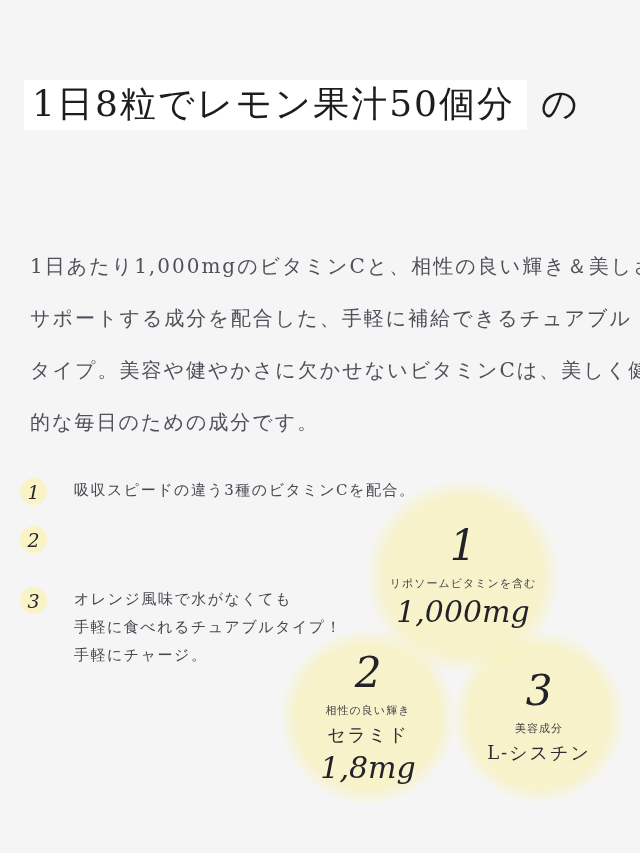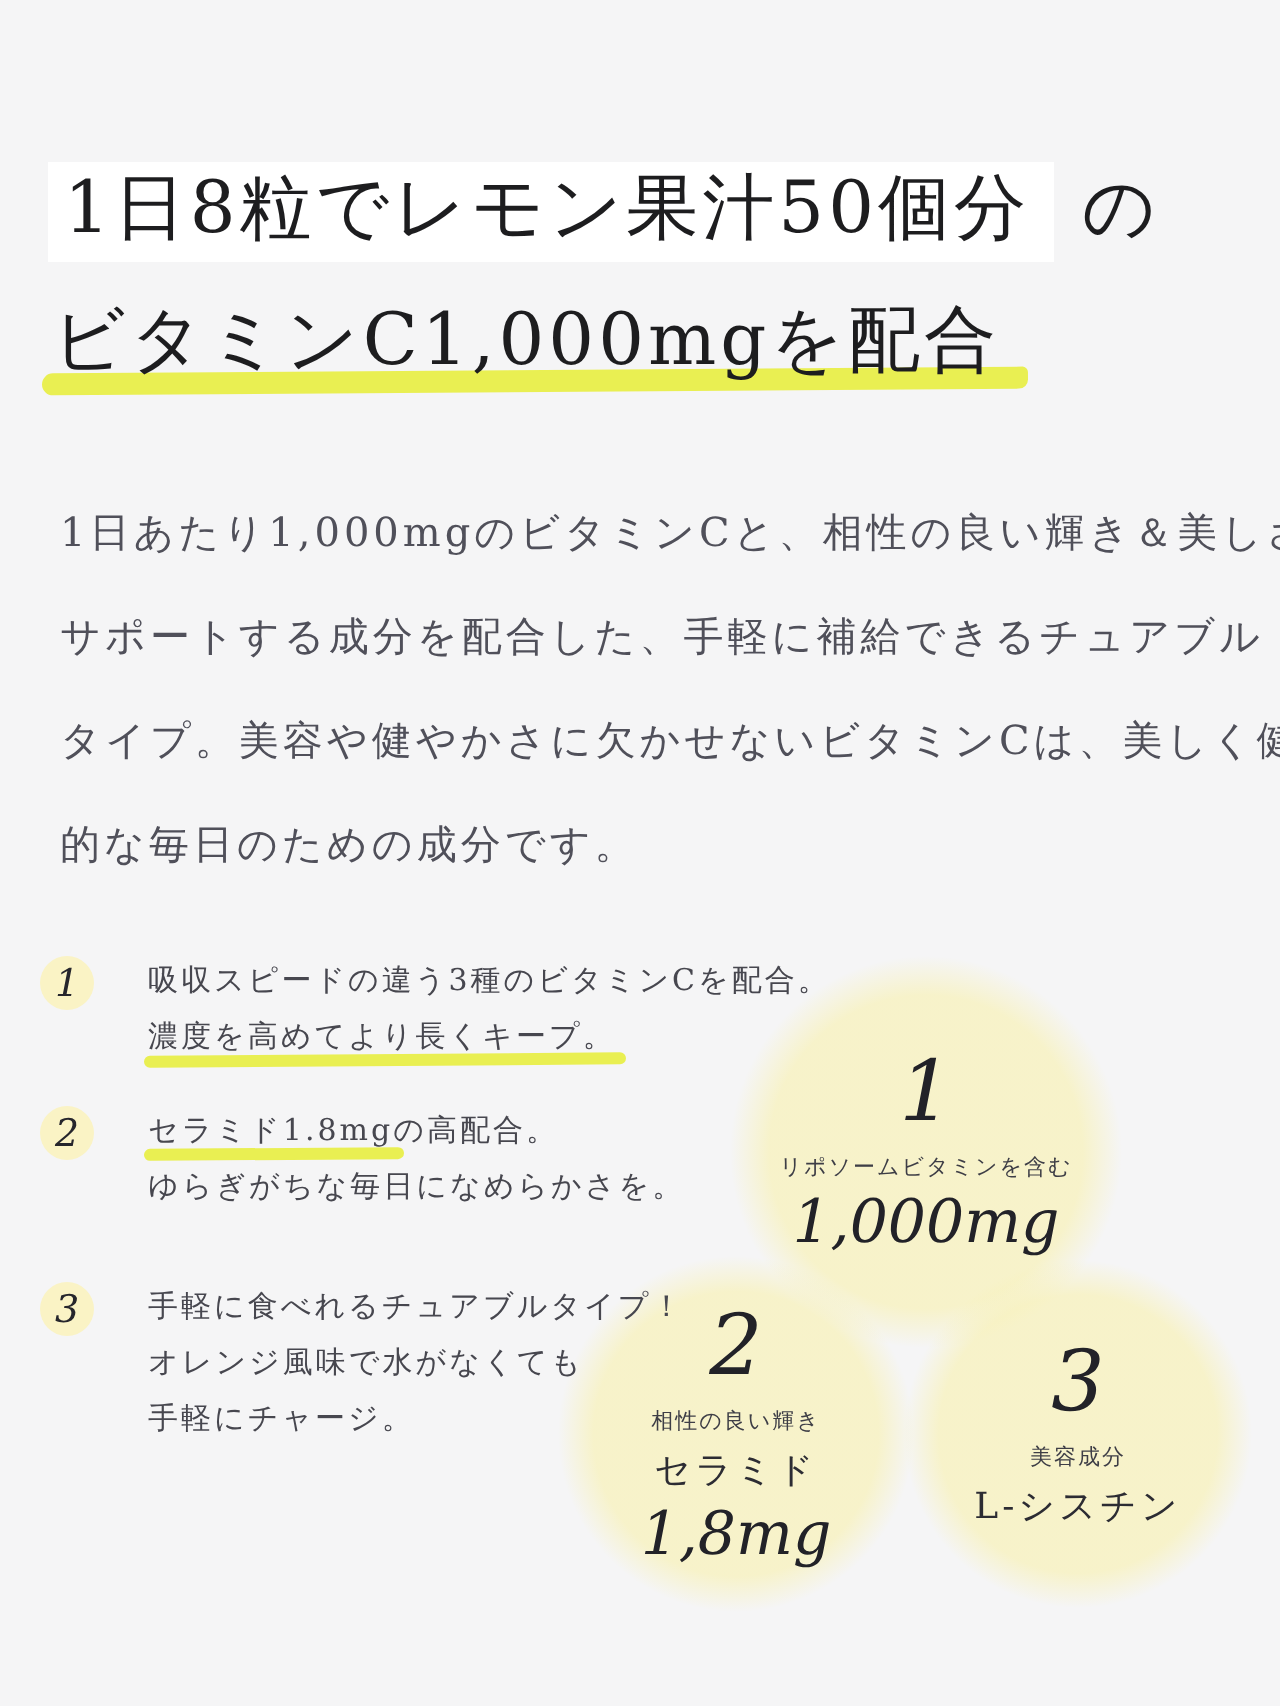--- a/index.html
+++ b/index.html
@@ -68,23 +68,20 @@
 </style>
 </head>
 <body>
 
 <div class="page" style="--marker:#e9ef52;--badge:#faf3c5;">
 
   <div class="headline">
     <div class="hl-line1">
       <span class="hl-boxed">1日8粒でレモン果汁50個分</span><span class="hl-rest">の</span>
     </div>
-    <div class="hl-line2">
-      <span class="marker-big">ビタミンC1,000mgを配合</span>
-    </div>
   </div>
 
   <div class="intro">
     <p>1日あたり1,000mgのビタミンCと、相性の良い輝き＆美しさを</p>
     <p>サポートする成分を配合した、手軽に補給できるチュアブル</p>
     <p>タイプ。美容や健やかさに欠かせないビタミンCは、美しく健康</p>
     <p>的な毎日のための成分です。</p>
   </div>
 
   <div class="features">
@@ -107,38 +104,31 @@
       <div class="c-sub">美容成分</div>
       <div class="c-name">L-シスチン</div>
     </div>
 
     <div class="feat-list">
 
       <div class="feat feat-1">
         <span class="num-badge">1</span>
         <div class="feat-lines">
           <div><span>吸収スピードの違う3種のビタミンCを配合。</span></div>
-          <div><span class="marked">濃度を高めてより長くキープ。</span></div>
         </div>
       </div>
 
       <div class="feat feat-2">
         <span class="num-badge">2</span>
-        <div class="feat-lines">
-          <div>
-            <span class="marked">セラミド1.8mg</span><span>の高配合。</span>
-          </div>
-          <div><span>ゆらぎがちな毎日になめらかさを。</span></div>
-        </div>
       </div>
 
       <div class="feat feat-3">
         <span class="num-badge">3</span>
         <div class="feat-lines">
+          <div><span>オレンジ風味で水がなくても</span></div>
           <div><span>手軽に食べれるチュアブルタイプ！</span></div>
-          <div><span>オレンジ風味で水がなくても</span></div>
           <div><span>手軽にチャージ。</span></div>
         </div>
       </div>
 
     </div>
   </div>
 </div>
 
 </body></html>

